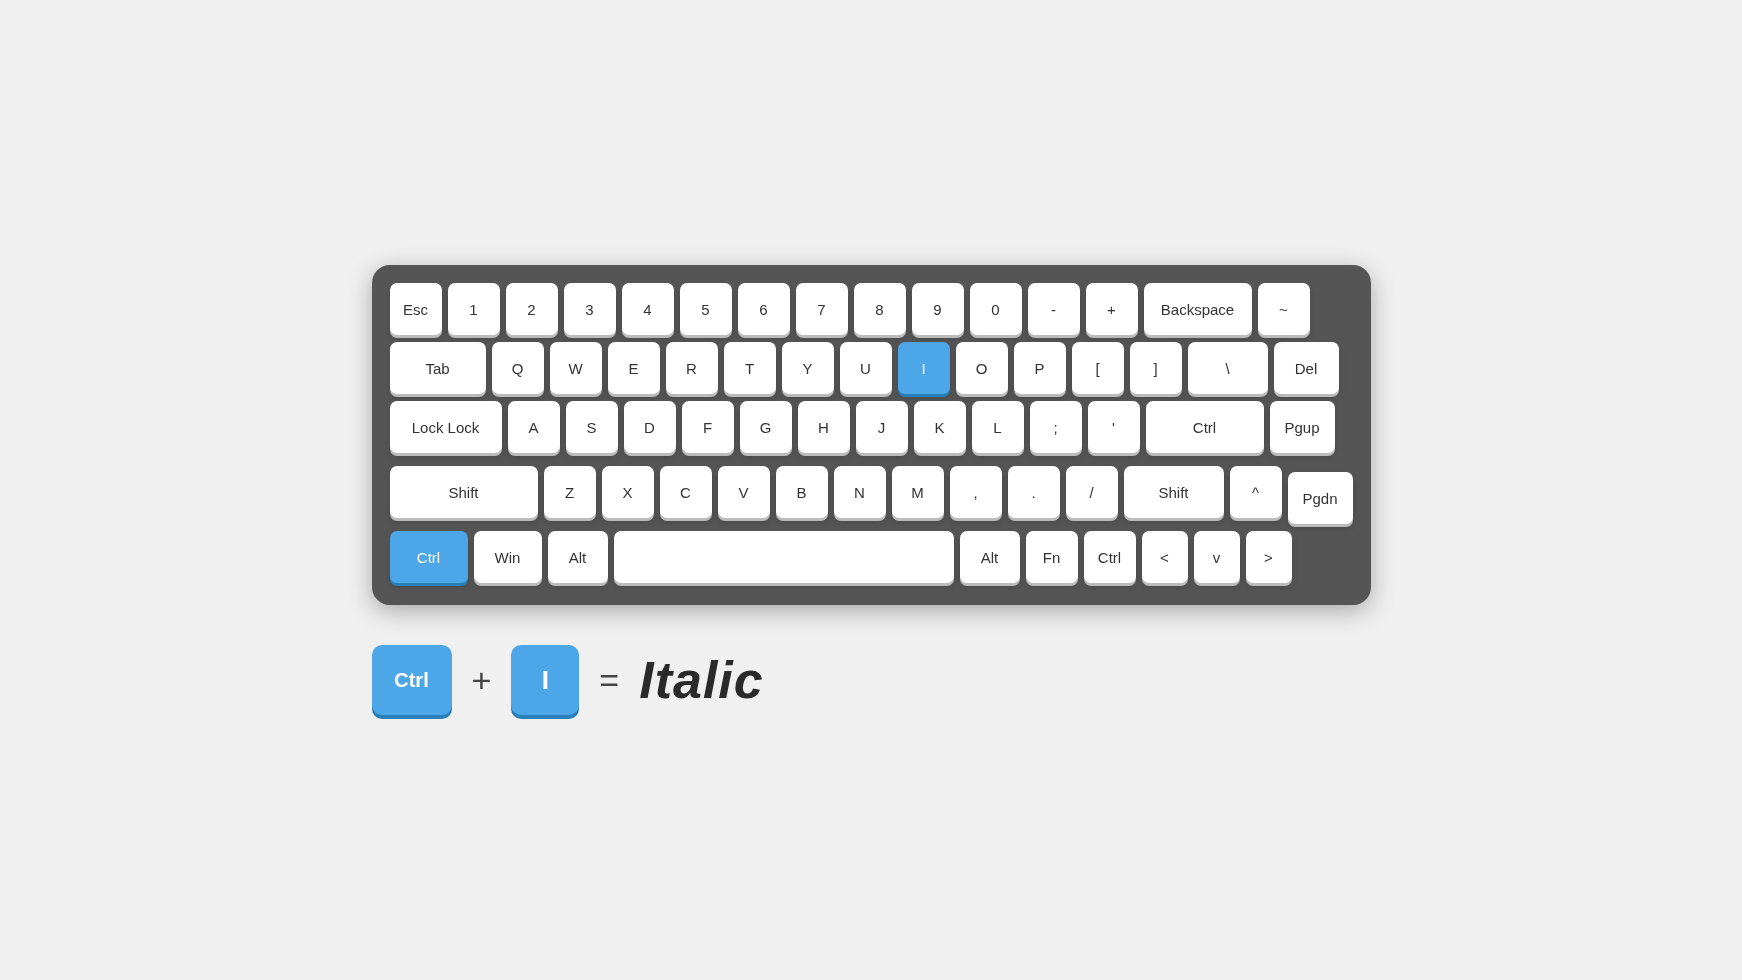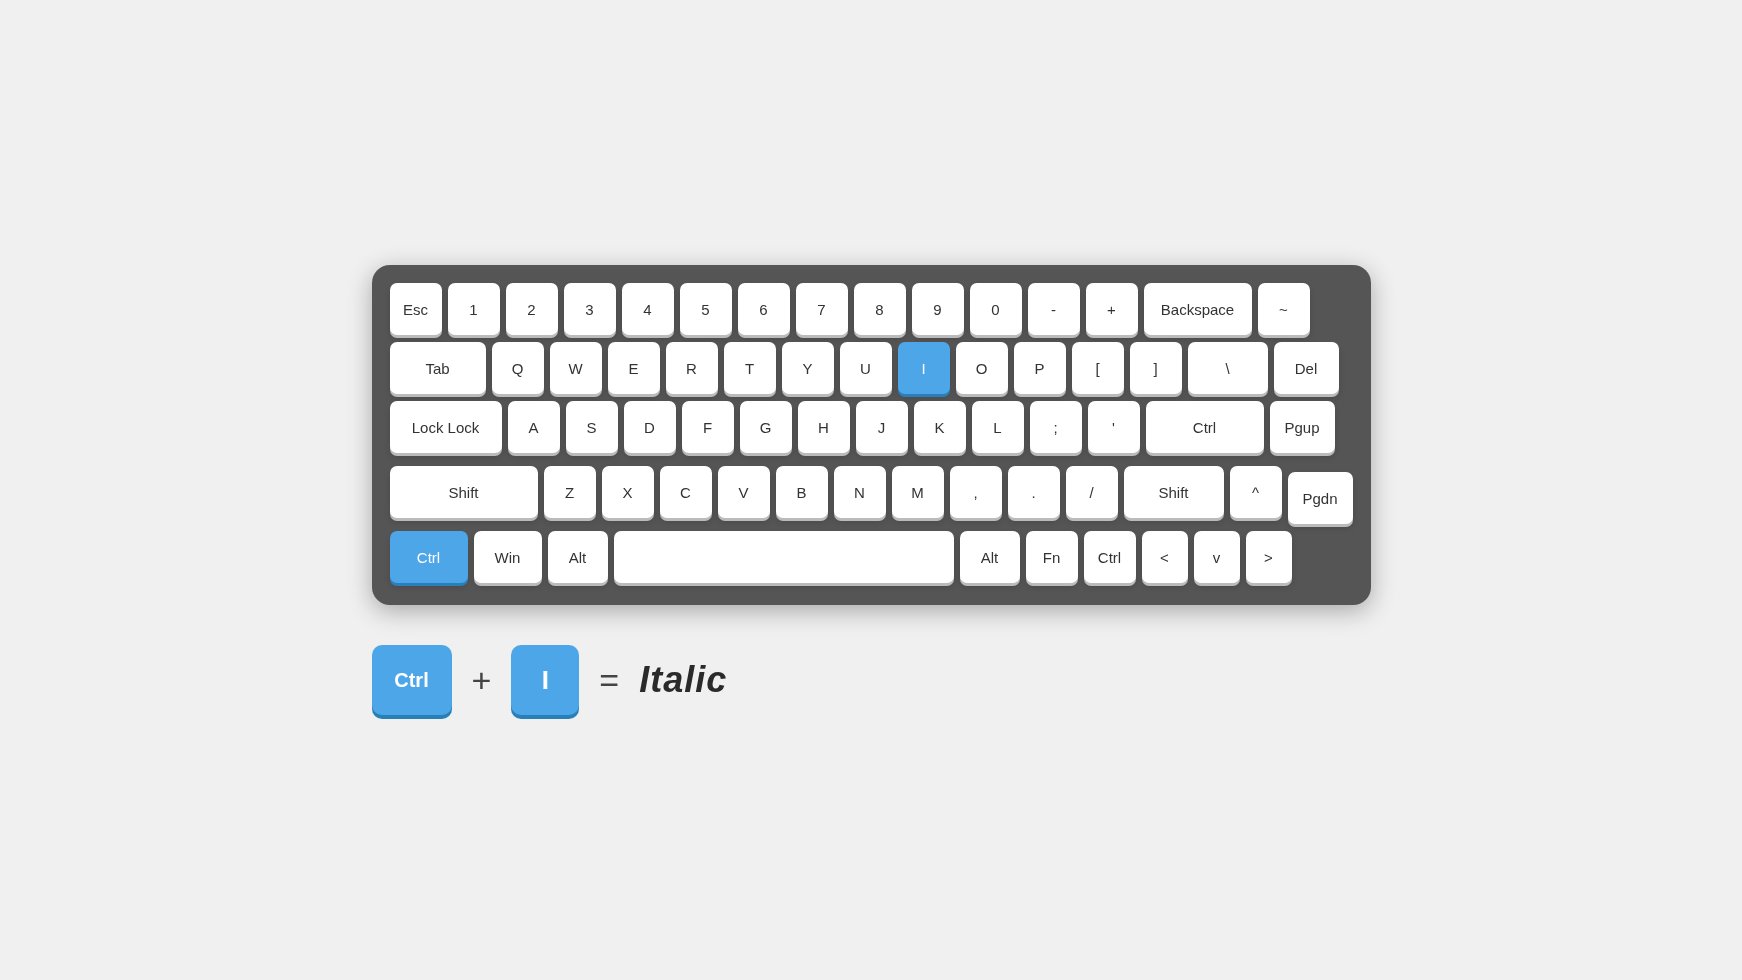--- a/index.html
+++ b/index.html
@@ -117,21 +117,21 @@
       font-size: 26px;
     }
 
     .shortcut-plus, .shortcut-equals {
       font-size: 34px;
       color: #444;
       font-weight: 400;
     }
 
     .shortcut-label {
-      font-size: 36px;
+      font-size: 52px;
       font-weight: bold;
       color: #2a2a2a;
       letter-spacing: 1px;
       font-style: italic;
     }
   </style>
 </head>
 <body>
 
 <div>

